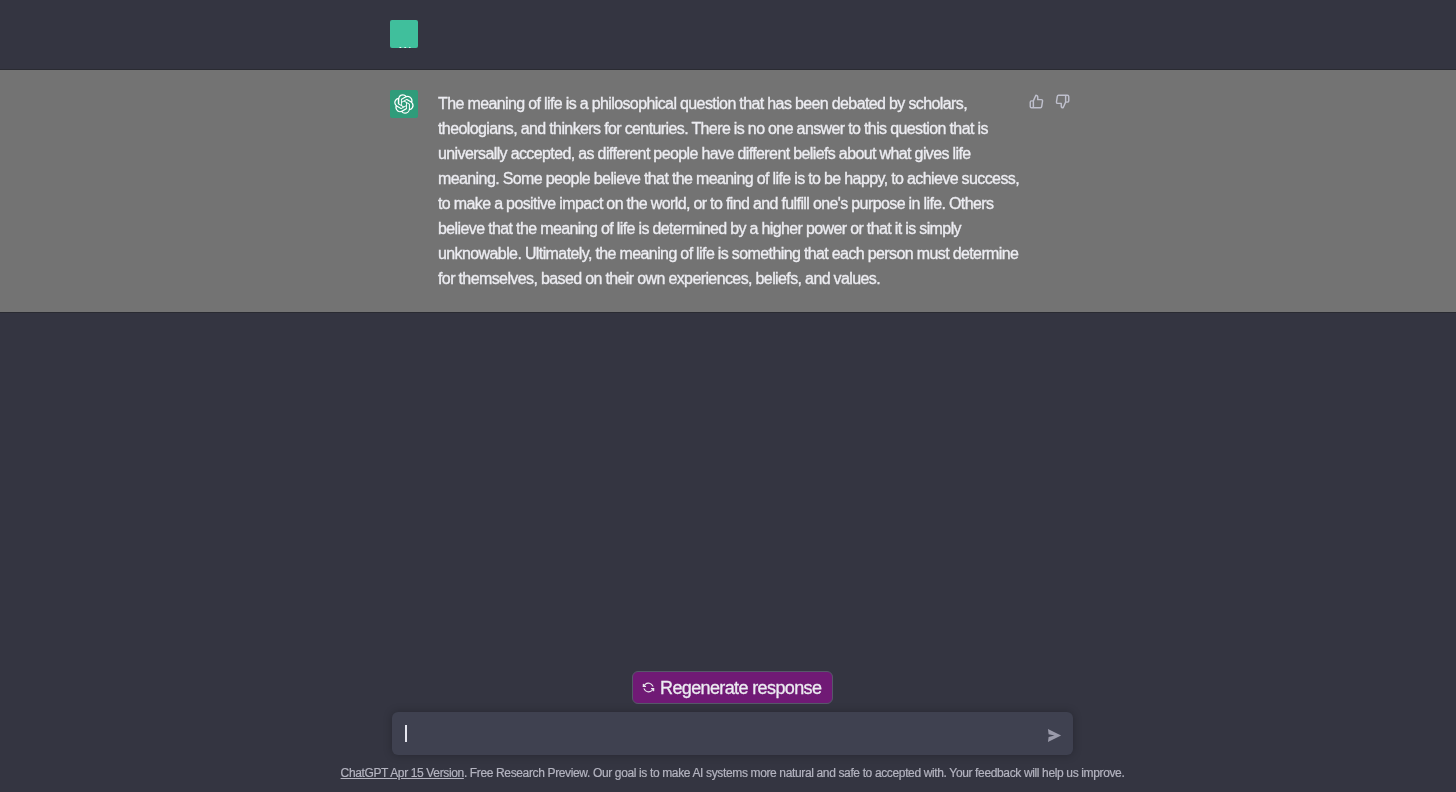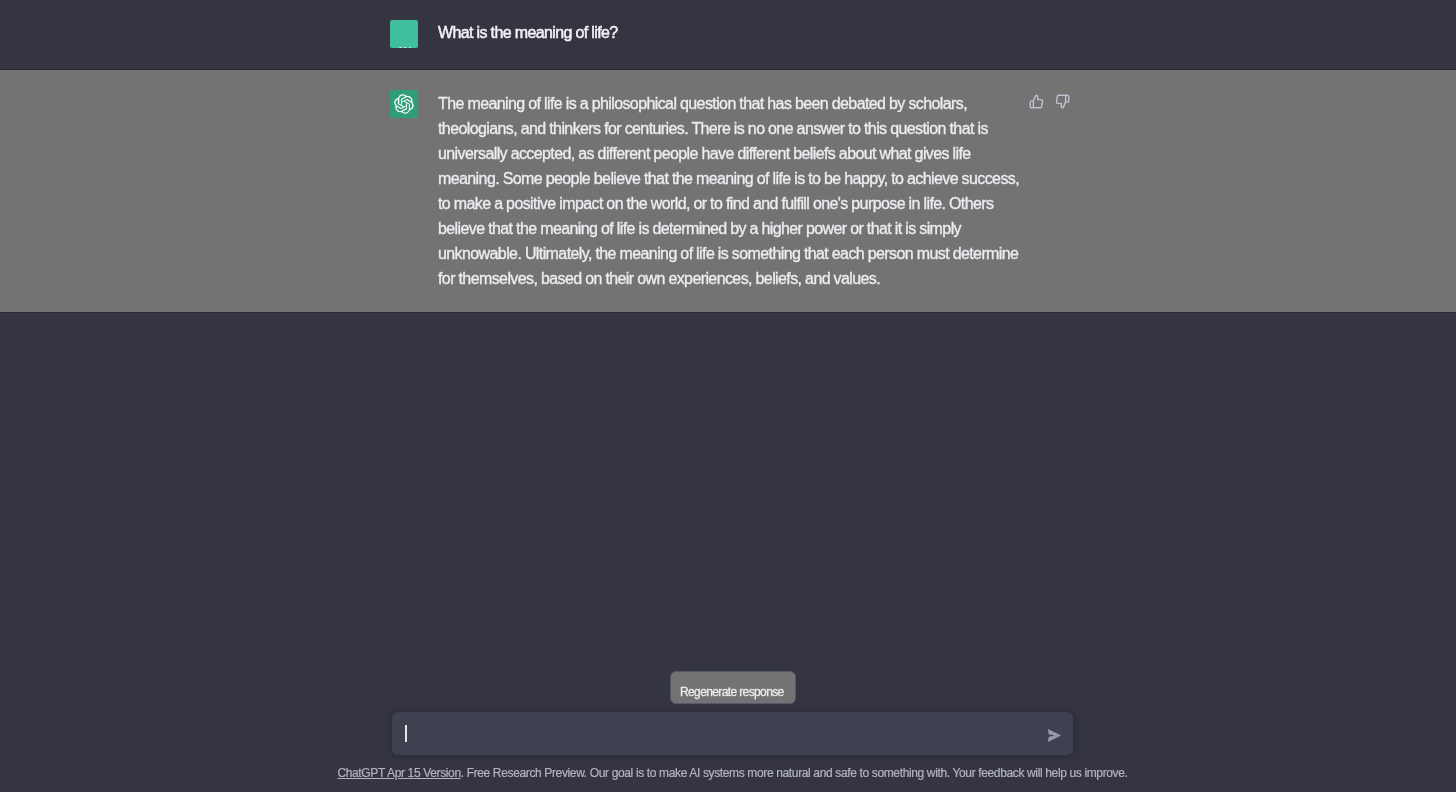--- a/index.html
+++ b/index.html
@@ -71,34 +71,33 @@
     left: 0; right: 0; bottom: 0;
     background: #343541;
     padding-left: 9px;
   }
   .regen-wrap { display: flex; justify-content: center; }
   .regen-btn {
     display: inline-flex;
     align-items: center;
     gap: 5px;
     border: 1px solid #565869;
-    background: #737373;
+    background: #701a75;
     color: #ececf1;
-    font-size: 12px;
+    font-size: 18px;
     line-height: 20px;
     font-family: "Liberation Sans", sans-serif;
     padding: 5px 11px 5px 9px;
     border-radius: 6px;
     letter-spacing: -0.62px;
     -webkit-text-stroke: 0.3px #ececf1;
     will-change: transform;
     cursor: pointer;
     box-sizing: border-box;
     height: 33px;
-    flex-direction: column;
   }
   .composer {
     width: 681px;
     height: 43px;
     margin: 8px auto 0;
     background: #3f4150;
     border-radius: 6px;
     box-shadow: 0 0 9px rgba(0,0,0,0.25);
     display: flex;
     align-items: center;
@@ -125,21 +124,20 @@
 </head>
 <body>
 
 <div class="app">
 
   <div class="msg-row user">
     <div class="msg-inner">
       <div class="avatar user">
         <span class="initials">AN</span>
       </div>
-      <div class="msg-body user-body">What is the meaning of life?</div>
     </div>
     <div class="row-border"></div>
   </div>
 
   <div class="msg-row assistant">
     <div class="msg-inner">
       <div class="avatar bot">
         <svg width="20" height="20" viewBox="0 0 41 41" fill="#fff">
           <path d="M37.532 16.87a9.963 9.963 0 0 0-.856-8.184 10.078 10.078 0 0 0-10.855-4.835A9.964 9.964 0 0 0 18.306.5a10.079 10.079 0 0 0-9.614 6.977 9.967 9.967 0 0 0-6.664 4.834 10.08 10.08 0 0 0 1.24 11.817 9.965 9.965 0 0 0 .856 8.185 10.079 10.079 0 0 0 10.855 4.835 9.965 9.965 0 0 0 7.516 3.35 10.078 10.078 0 0 0 9.617-6.981 9.967 9.967 0 0 0 6.663-4.834 10.079 10.079 0 0 0-1.243-11.813ZM22.498 37.886a7.474 7.474 0 0 1-4.799-1.735c.061-.33.144-.077.204-.113l7.967-4.6a1.294 1.294 0 0 0 .655-1.134V19.1l3.366 1.945a.12.12 0 0 1 .65.092v9.299a7.504 7.504 0 0 1-7.458 7.45ZM6.392 31.006a7.471 7.471 0 0 1-.894-5.023c.06.036.162.099.237.141l7.964 4.6a1.297 1.297 0 0 0 1.308 0l9.724-5.614v3.888a.12.12 0 0 1-.48.103l-8.051 4.649a7.509 7.509 0 0 1-10.242-2.744ZM4.297 13.62A7.469 7.469 0 0 1 8.2 10.333c0 .068-.4.188-.4.272v9.201a1.294 1.294 0 0 0 .654 1.132l9.723 5.614-3.366 1.944a.12.12 0 0 1-.114.01L7.04 23.856a7.504 7.504 0 0 1-2.743-10.237Zm27.658 6.437-9.724-5.615 3.367-1.943a.12.12 0 0 1 .113-.01l8.055 4.648a7.497 7.497 0 0 1-1.158 13.528v-9.476a1.293 1.293 0 0 0-.653-1.132Zm3.35-5.043c-.059-.037-.162-.099-.236-.141l-7.965-4.6a1.298 1.298 0 0 0-1.308 0l-9.723 5.614v-3.888a.12.12 0 0 1 .048-.103l8.05-4.645a7.498 7.498 0 0 1 11.135 7.763Zm-21.063 6.929-3.367-1.944a.12.12 0 0 1-.065-.093v-9.299a7.497 7.497 0 0 1 12.293-5.756 6.94 6.94 0 0 0-.204.114l-7.967 4.599a1.294 1.294 0 0 0-.654 1.132l-.006 11.247Zm1.829-3.943 4.33-2.501 4.332 2.5v5l-4.331 2.5-4.331-2.5Z"></path>
         </svg>
@@ -175,16 +173,16 @@
     <div class="composer">
       <div class="caret"></div>
       <div class="spacer"></div>
       <div class="send-icon">
         <svg width="15" height="15" viewBox="0 0 24 24" fill="currentColor">
             <path d="M1.5 1.5 22.5 12 1.5 22.5 2.6 14.2 12 12 2.6 9.8Z"></path>
           </svg>
       </div>
     </div>
     <div class="footer">
-      <a href="#">ChatGPT Apr 15 Version</a><span>. Free Research Preview. Our goal is to make AI systems more natural and safe to something with. Your feedback will help us improve.</span>
+      <a href="#">ChatGPT Apr 15 Version</a><span>. Free Research Preview. Our goal is to make AI systems more natural and safe to accepted with. Your feedback will help us improve.</span>
     </div>
   </div>
 </div>
 
 </body></html>

